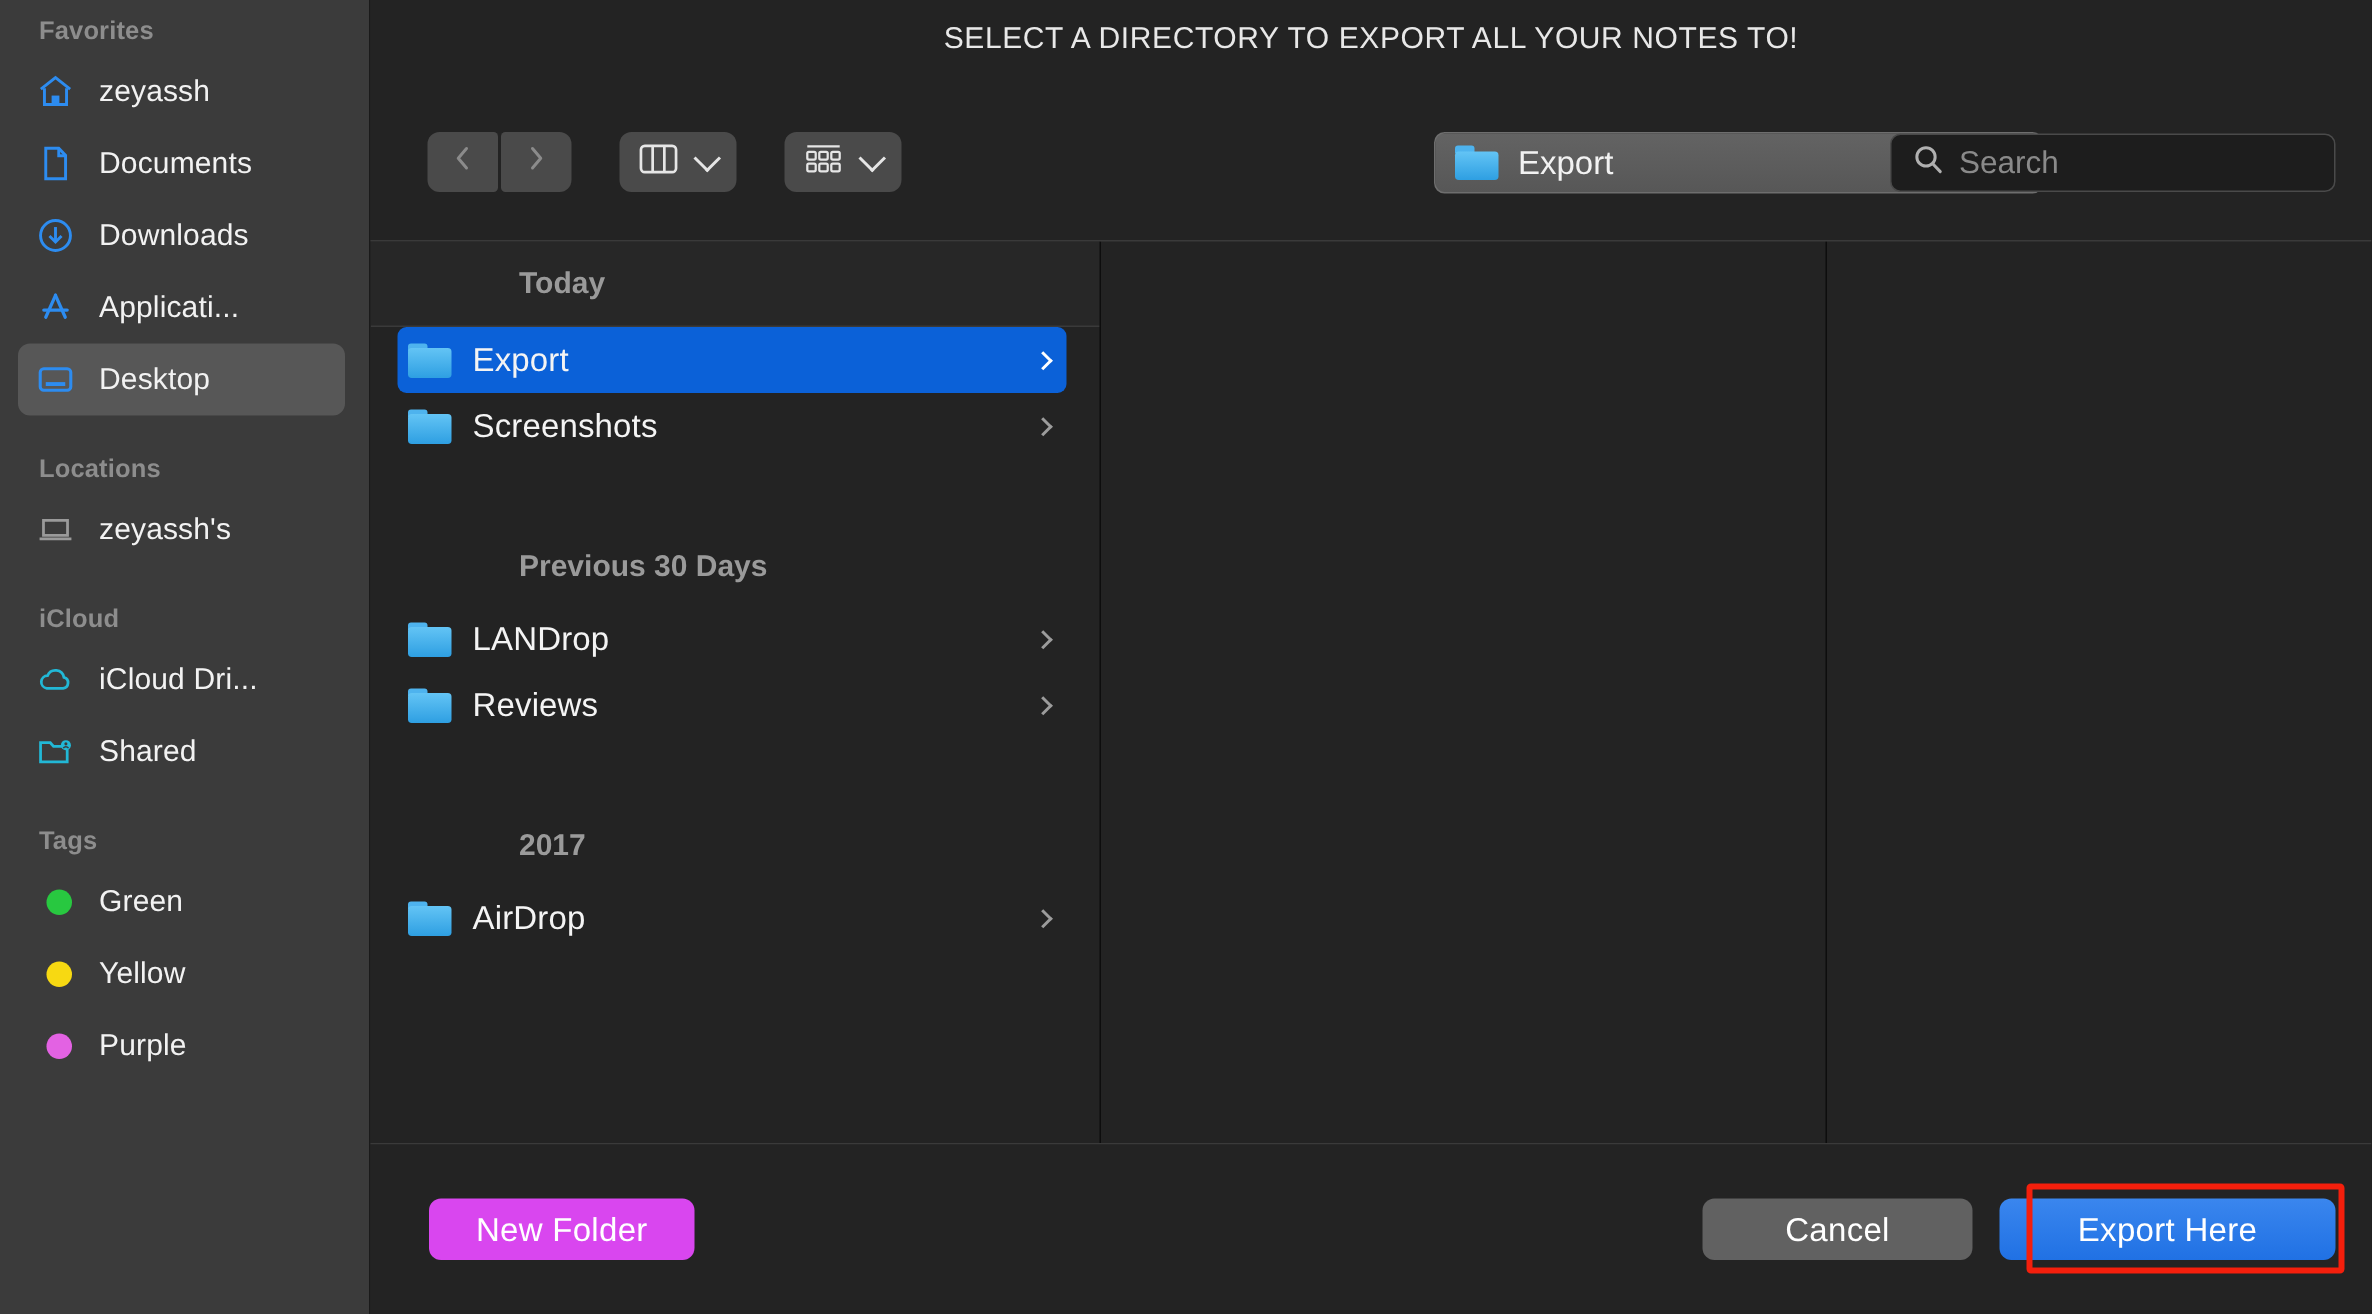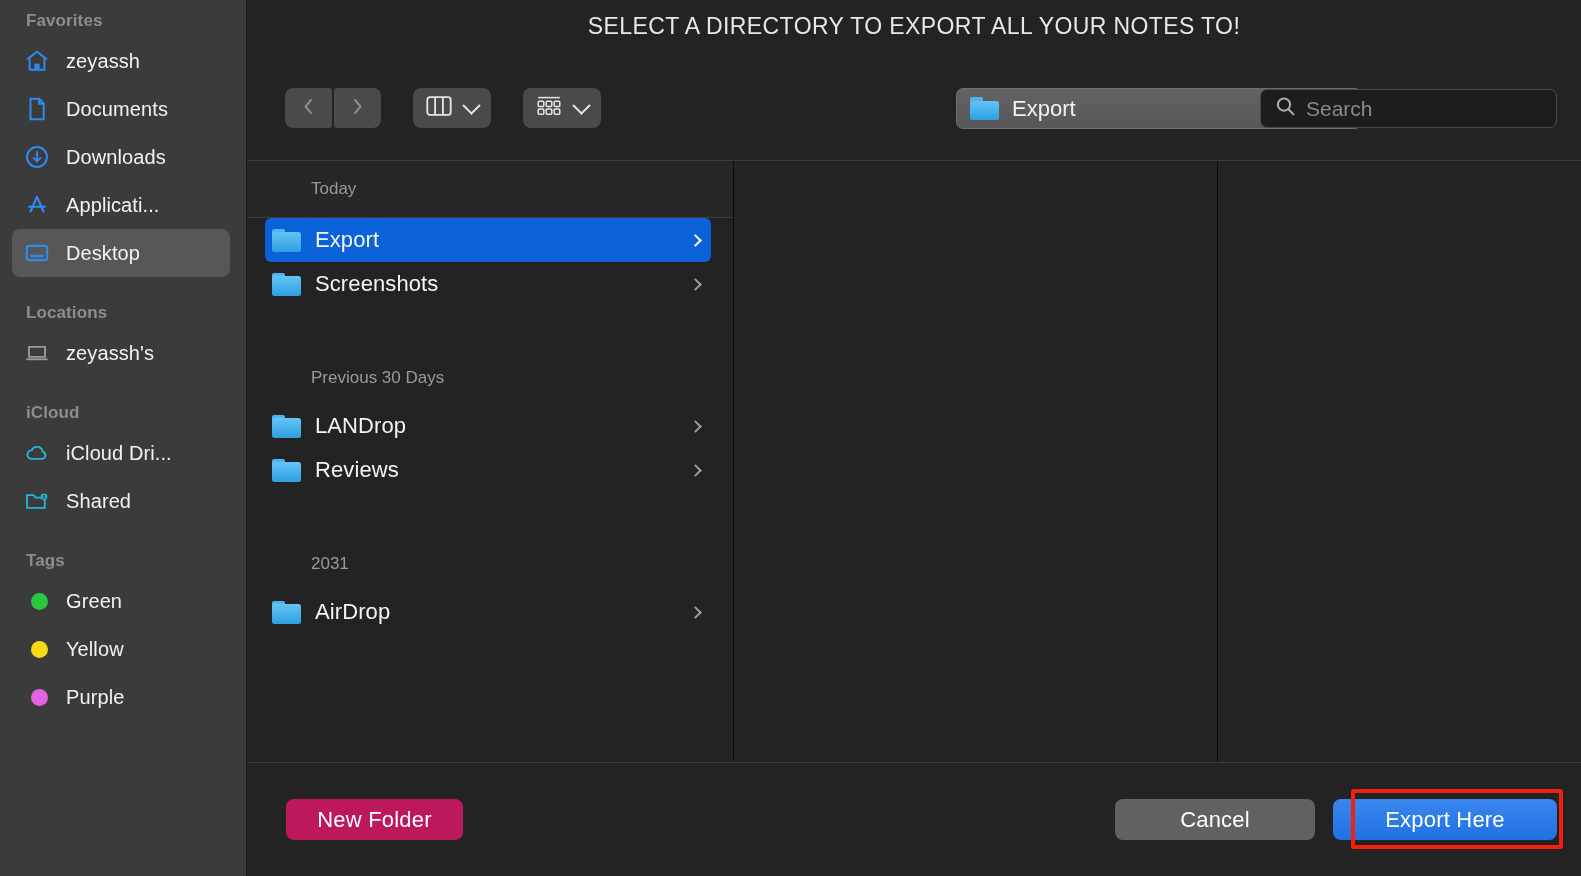--- a/index.html
+++ b/index.html
@@ -88,21 +88,21 @@
     flex-direction: column;
     background: #232323;
     position: relative;
   }
 
   .dialog-title {
     height: 56px;
     display: flex;
     align-items: center;
     justify-content: center;
-    font-size: 23px;
+    font-size: 20px;
     letter-spacing: 0.4px;
     color: #e8e8e8;
     background: #232323;
     padding-bottom: 4px;
   }
 
   .toolbar {
     height: 104px;
     background: #232323;
     display: flex;
@@ -230,23 +230,23 @@
     position: relative;
   }
   .column.first  { width: 487px; flex: 0 0 487px; }
   .column.second { width: 484px; flex: 0 0 484px; }
   .column.third  { flex: 1 1 auto; border-right: none; }
 
   .group-header {
     height: 57px;
     display: flex;
     align-items: center;
-    padding-left: 64px;
-    font-size: 17px;
-    font-weight: normal;
+    padding-left: 99px;
+    font-size: 20px;
+    font-weight: bold;
     color: #9a9a9a;
     background: #272727;
     border-bottom: 1px solid #3a3a3a;
   }
   .group-header.plain {
     background: transparent;
     border-bottom: none;
     height: 52px;
   }
 
@@ -318,28 +318,28 @@
   .btn {
     border-radius: 8px;
     display: flex;
     align-items: center;
     justify-content: center;
     font-size: 22px;
     color: #ffffff;
     letter-spacing: 0.2px;
   }
   .btn.newfolder {
-    background: #be185d;
+    background: #d946ef;
     width: 177px;
     height: 41px;
     margin-left: 15px;
   }
   .btn.cancel {
     background: #616161;
-    width: 200px;
+    width: 180px;
     height: 41px;
   }
   .btn.primary {
     background: linear-gradient(#3a86ee, #2071e4);
     width: 224px;
     height: 41px;
   }
   .right-buttons {
     position: absolute;
     right: 24px;
@@ -591,21 +591,21 @@
           <span class="folder">
             <span class="tab"></span>
               <span class="body"></span>
           </span>
           <span class="row-label">Reviews</span>
           <span class="row-chevron"></span>
         </div>
 
         <div class="gap-md"></div>
 
-        <div class="group-header plain">2031</div>
+        <div class="group-header plain">2017</div>
 
         <div class="row">
           <span class="folder">
             <span class="tab"></span>
               <span class="body"></span>
           </span>
           <span class="row-label">AirDrop</span>
           <span class="row-chevron"></span>
         </div>
       </div>

